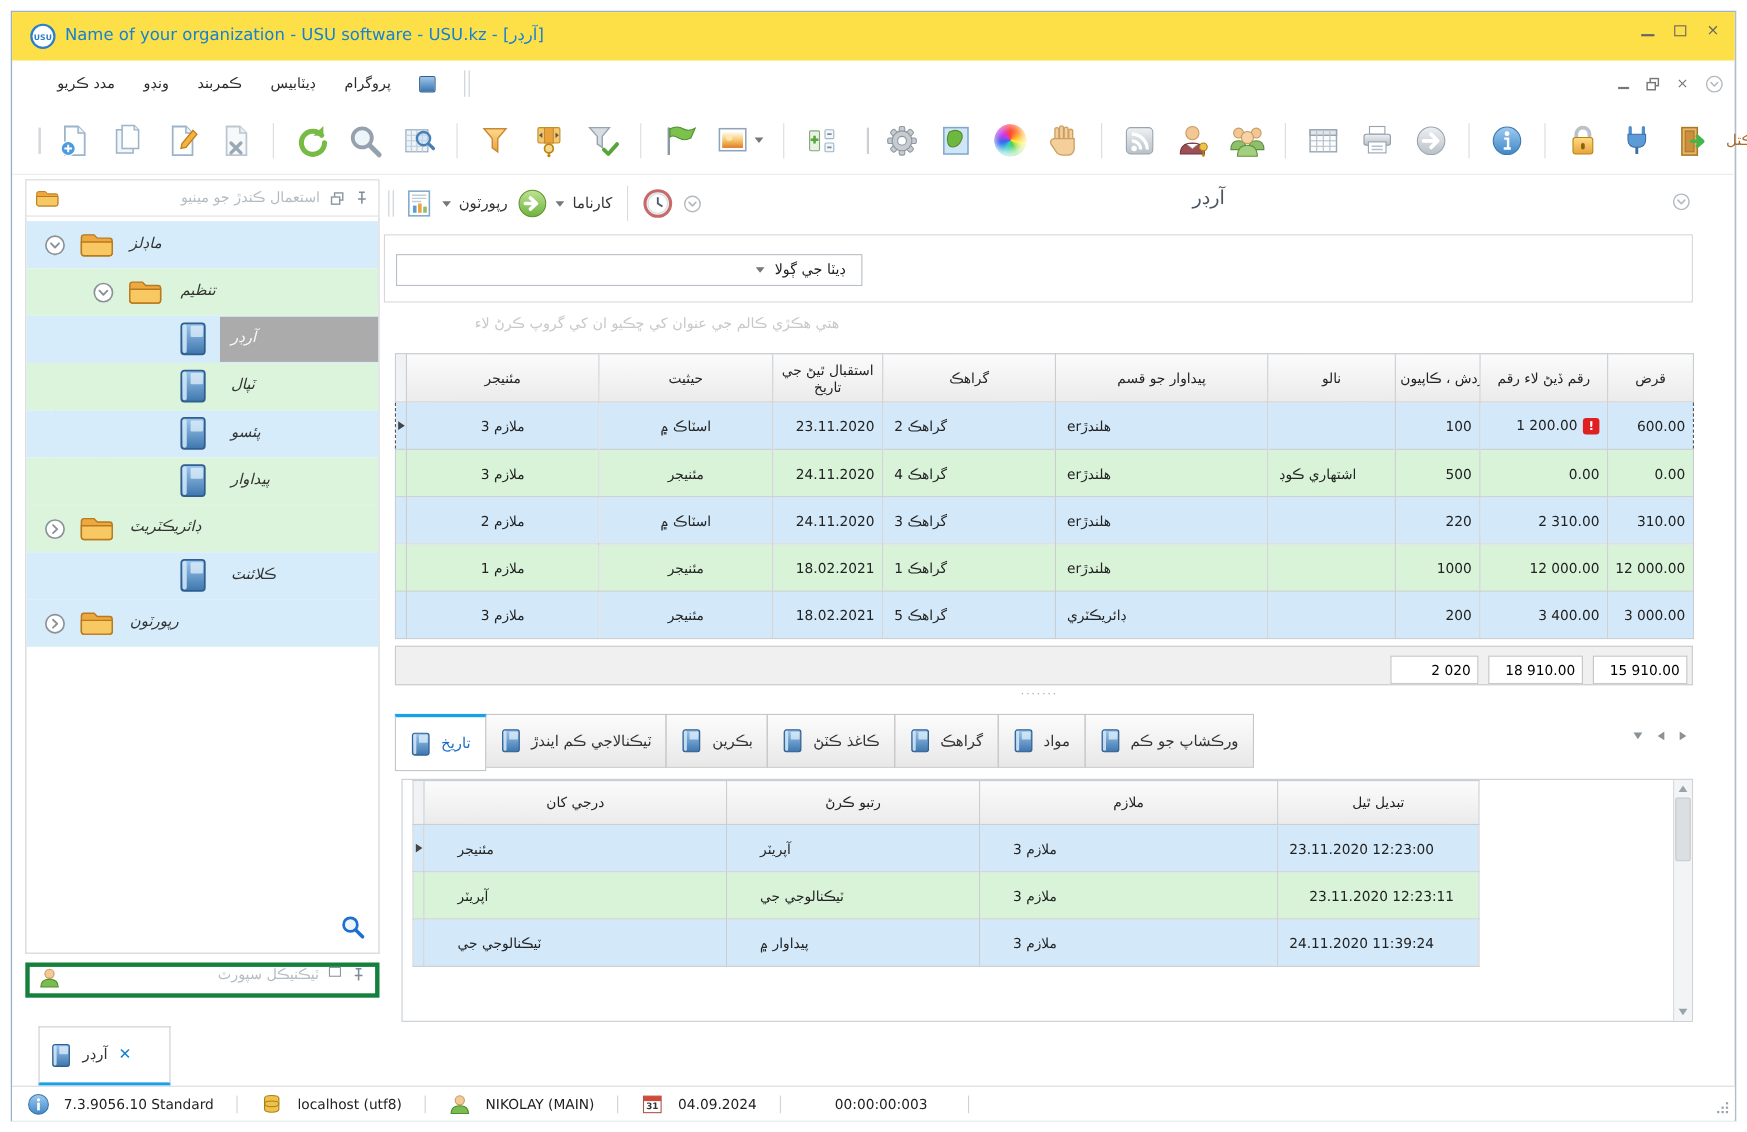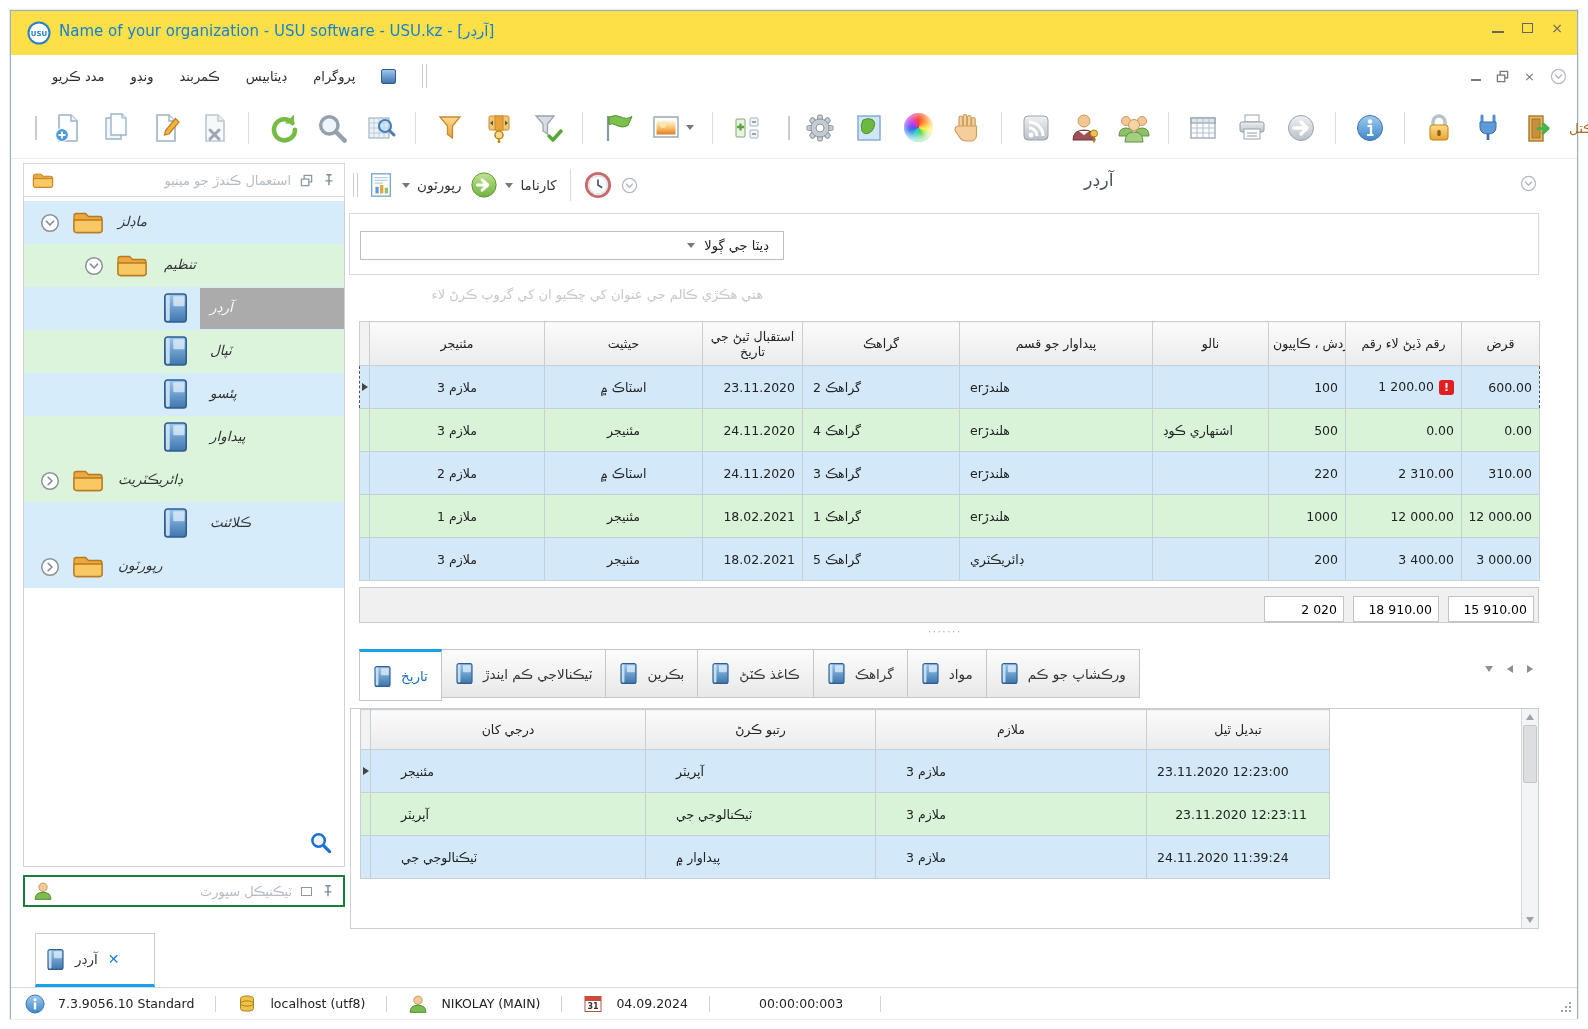--- a/index.html
+++ b/index.html
@@ -51,21 +51,21 @@
   .bicon{position:absolute;top:5px;width:27px;height:32px;}
   .tlab{position:absolute;top:12px;font-size:13.5px;color:#333;direction:rtl;white-space:nowrap;}
   .lv1 .circ{left:16px;} .lv1 .ficon{left:48px;} .lv1 .tlab{left:94px;}
   .lv2 .circ{left:60px;} .lv2 .ficon{left:92px;} .lv2 .tlab{left:140px;}
   .lv3 .bicon{left:138px;} .lv3 .tlab{left:186px;}
   .selbg{position:absolute;left:176px;right:0;top:1px;bottom:1px;background:#ababab;}
   .trow.sel .tlab{color:#fafafa;z-index:2;}
   .vline{position:absolute;width:0;border-left:1px dotted #b6b6b6;}
   .hline{position:absolute;height:0;border-top:1px dotted #b6b6b6;}
   .tree-search{position:absolute;right:12px;bottom:12px;width:23px;height:23px;color:#1d6fd0;}
-  .s-support{margin-top:8px;height:32px;display:flex;align-items:center;gap:9px;padding:0 8px;border:2px solid #15803d;background:#fff;}
+  .s-support{margin-top:8px;height:32px;display:flex;gap:9px;padding:0 8px;border:4px solid #15803d;background:#fff;}
   .maxi{width:11px;height:9px;border:1.5px solid #8b98a4;}
   .pinicon{width:14px;height:14px;color:#7c8a98;}
   
   .main{position:absolute;left:338px;top:152px;width:1192px;height:766px;}
   .mtoolbar{position:absolute;left:0;top:0;right:0;height:44px;display:flex;align-items:center;gap:9px;padding-left:4px;}
   .mbtn{display:flex;align-items:center;gap:7px;font-size:13.5px;color:#333;}
   .sbi{width:28px;height:28px;}
   .main-title{position:absolute;left:735px;top:7px;font-size:17.5px;color:#4a5560;direction:rtl;}
   .m-circ{position:absolute;right:4px;top:12px;}
   .search-panel{position:absolute;left:0;top:50px;right:2px;height:62px;background:#fff;border:1px solid #d5d9dd;}
@@ -99,21 +99,21 @@
   .tab{height:49px;padding:0 13px;display:flex;align-items:center;gap:9px;background:linear-gradient(#fcfcfc,#e8e8e8);
     border:1px solid #c6c6c6;margin-left:-1px;font-size:13.5px;color:#333;}
   .tab .bk{width:19px;height:23px;}
   .tab.active{background:#fff;border-top:3px solid #18a0e8;color:#1b6fc4;height:52px;z-index:2;margin-left:0;}
   .tab-lab{direction:rtl;white-space:nowrap;}
   .tabnav{position:absolute;right:6px;top:16px;display:flex;gap:14px;align-items:center;}
   .tn-d{width:0;height:0;border-left:4px solid transparent;border-right:4px solid transparent;border-top:6px solid #8a9298;}
   .tn-l{width:0;height:0;border-top:4px solid transparent;border-bottom:4px solid transparent;border-right:6px solid #8a9298;}
   .tn-r{width:0;height:0;border-top:4px solid transparent;border-bottom:4px solid transparent;border-left:6px solid #8a9298;}
   
-  .bottom-section{position:absolute;left:1px;top:545px;right:2px;height:221px;background:#fff;border:1px solid #c9ced3;}
+  .bottom-section{position:absolute;left:16px;top:545px;right:2px;height:221px;background:#fff;border:1px solid #c9ced3;}
   .hgrid{position:absolute;left:9px;top:0;width:969px;}
   .hgrid th{height:40px;}
   .vscroll{position:absolute;right:0;top:0;bottom:0;width:17px;background:#f3f4f5;border-left:1px solid #d7dadc;}
   .vs-up{position:absolute;top:5px;left:4px;width:0;height:0;border-left:4px solid transparent;border-right:4px solid transparent;border-bottom:6px solid #9aa2aa;}
   .vs-dn{position:absolute;bottom:5px;left:4px;width:0;height:0;border-left:4px solid transparent;border-right:4px solid transparent;border-top:6px solid #9aa2aa;}
   .vs-thumb{position:absolute;top:16px;left:1px;width:14px;height:58px;background:#dcdfe2;border:1px solid #c3c7ca;border-radius:2px;}
   
   .doc-tab{position:absolute;left:24px;top:922px;width:120px;height:54px;background:#fff;border:1px solid #c9ced3;
     border-bottom:3px solid #18a0e8;display:flex;align-items:center;gap:10px;padding:0 10px;}
   .doc-lab{font-size:13.5px;color:#333;direction:rtl;}

